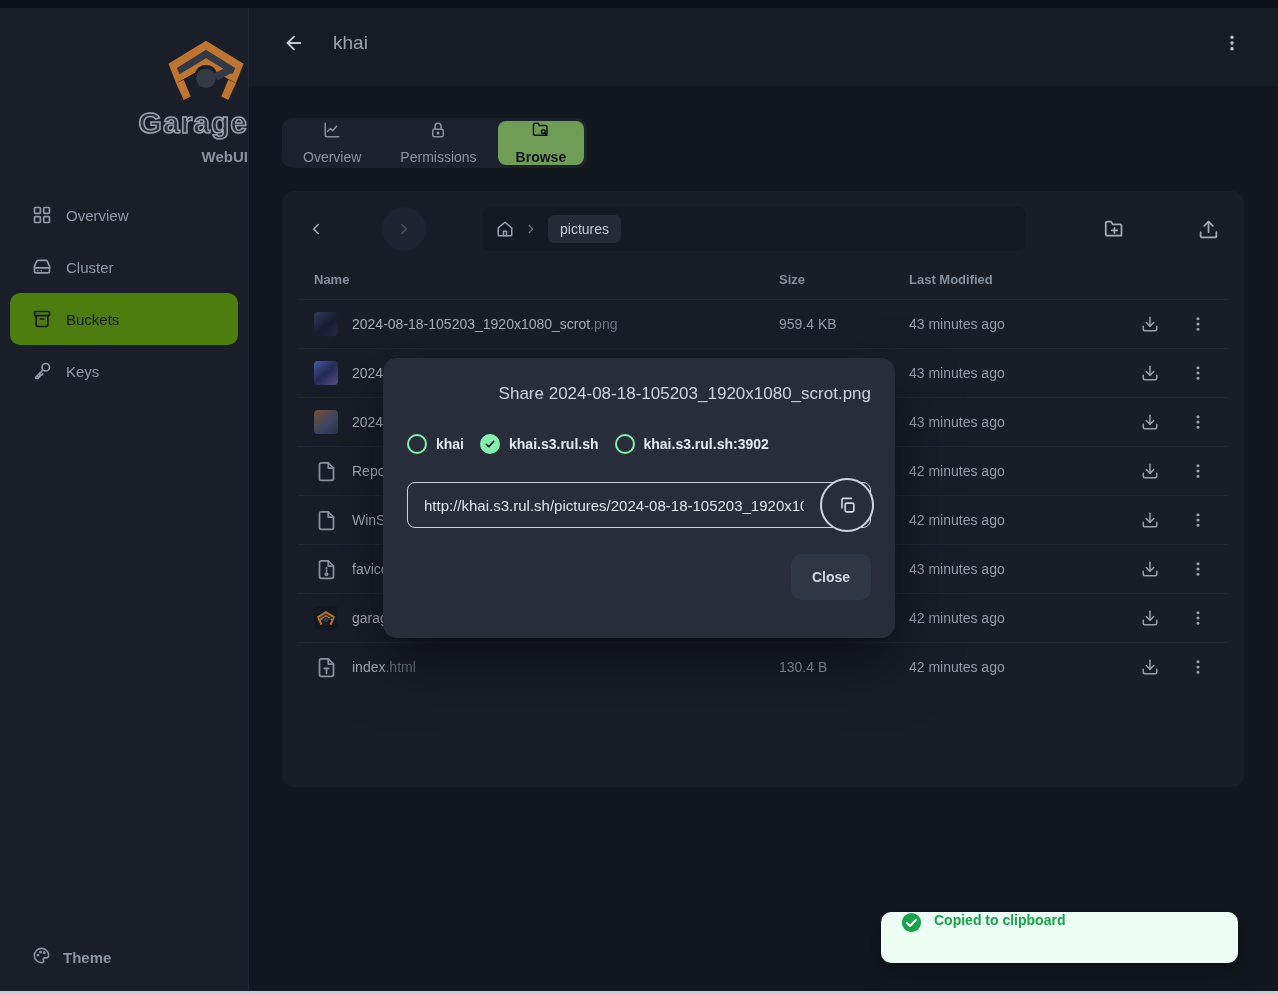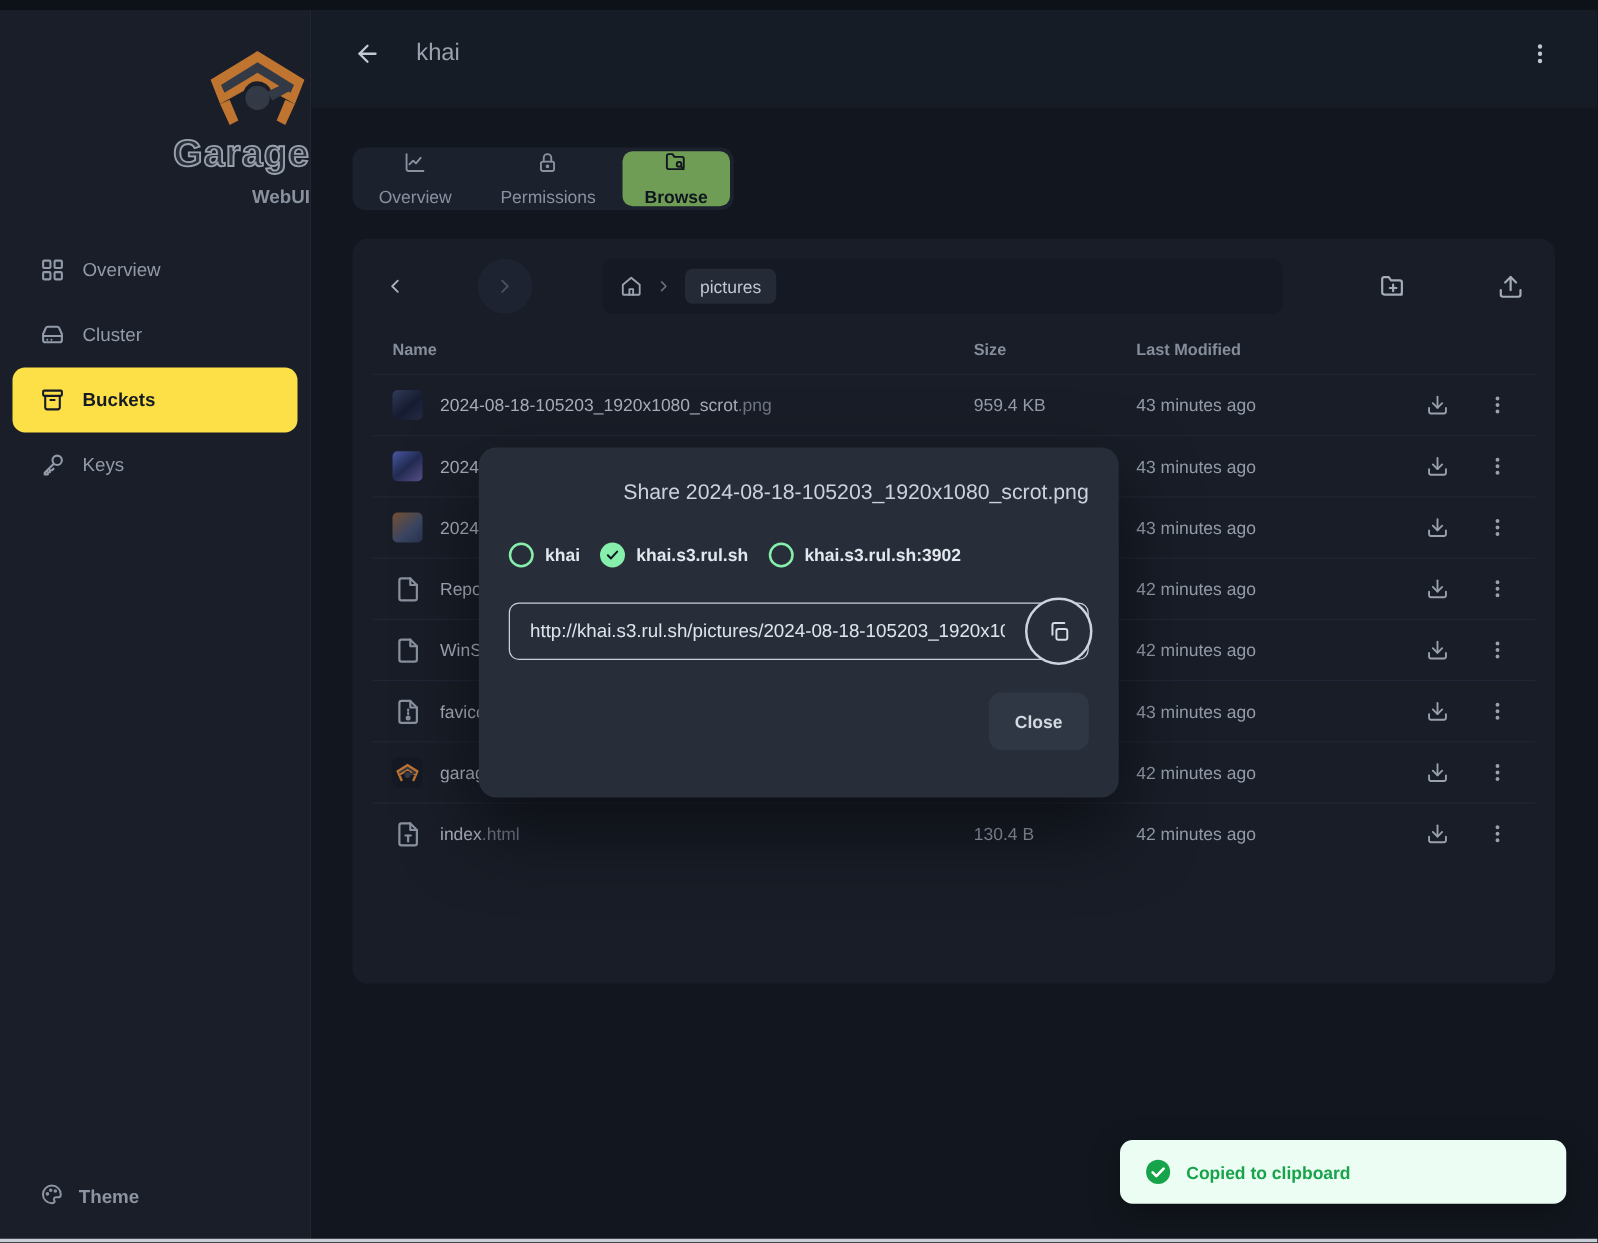--- a/index.html
+++ b/index.html
@@ -14,21 +14,21 @@
   
   .sidebar{position:absolute;left:0;top:0;bottom:3px;width:249px;background:#191e28;
     border-right:1px solid rgba(255,255,255,.04);padding-top:8px;}
   .logo-block{text-align:right;padding-top:30px;}
   .logo-title{font-size:30px;font-weight:800;letter-spacing:1px;color:#2a303b;
     -webkit-text-stroke:1.5px #99a1ac; text-shadow:0 0 1px #99a1ac;}
   .logo-subtitle{margin-top:8px;font-size:15px;font-weight:700;color:#89919f;}
   .nav{margin-top:24px;}
   .nav-item{display:flex;align-items:center;gap:14px;height:52px;margin:0 10px;
     padding:0 22px;border-radius:10px;font-size:15px;color:#939baa;cursor:pointer;}
-  .nav-item.active{background:#fde047;color:#161b23;font-weight:700;}
+  .nav-item.active{background:#4d7c0f;color:#161b23;font-weight:400;}
   .nav-item .icn{display:flex;align-items:center;}
   .nav-item .icn svg{width:20px;height:20px;}
   .theme-btn{position:absolute;bottom:14px;left:10px;right:10px;height:40px;display:flex;
     align-items:center;gap:12px;padding:0 22px;color:#8d95a3;font-size:15px;font-weight:600;cursor:pointer;}
   .theme-btn svg{width:19px;height:19px;}
 
   
   .main{position:absolute;left:249px;top:0;right:0;bottom:3px;background:#12171f;}
   .main-header{height:86px;background:#161c26;display:flex;align-items:center;padding:0 30px;}
   .back-btn{background:none;border:none;color:#c3cad4;display:flex;cursor:pointer;padding:4px;}
@@ -99,22 +99,22 @@
     white-space:nowrap;overflow:hidden;text-overflow:clip;}
   .copy-btn{position:absolute;right:-3px;top:50%;transform:translateY(-50%);width:54px;height:54px;
     border-radius:50%;border:2px solid #ccd4de;background:#272e3a;color:#d6dce4;display:flex;
     align-items:center;justify-content:center;cursor:pointer;}
   .copy-btn svg{width:19px;height:19px;}
   .modal-actions{margin-top:26px;display:flex;justify-content:flex-end;}
   .close-btn{height:46px;padding:0 21px;background:#303744;border:none;border-radius:10px;
     color:#d3d9e1;font-size:14px;font-weight:700;font-family:inherit;cursor:pointer;}
 
   
-  .toast{position:absolute;right:25px;bottom:31px;width:357px;height:51px;background:#ecfdf3;
-    border-radius:10px;display:flex;align-items:center;gap:12px;padding:0 20px;
+  .toast{position:absolute;right:40px;bottom:31px;width:357px;height:51px;background:#ecfdf3;
+    border-radius:10px;display:flex;gap:12px;padding:0 20px;
     box-shadow:0 8px 24px rgba(0,0,0,.35);z-index:70;}
   .toast-text{color:#16a34a;font-size:14px;font-weight:700;}
   .toast-icn{display:flex;}
 </style>
 </head>
 <body>
 
 <div class="top-strip"></div>
 
 <aside class="sidebar">

